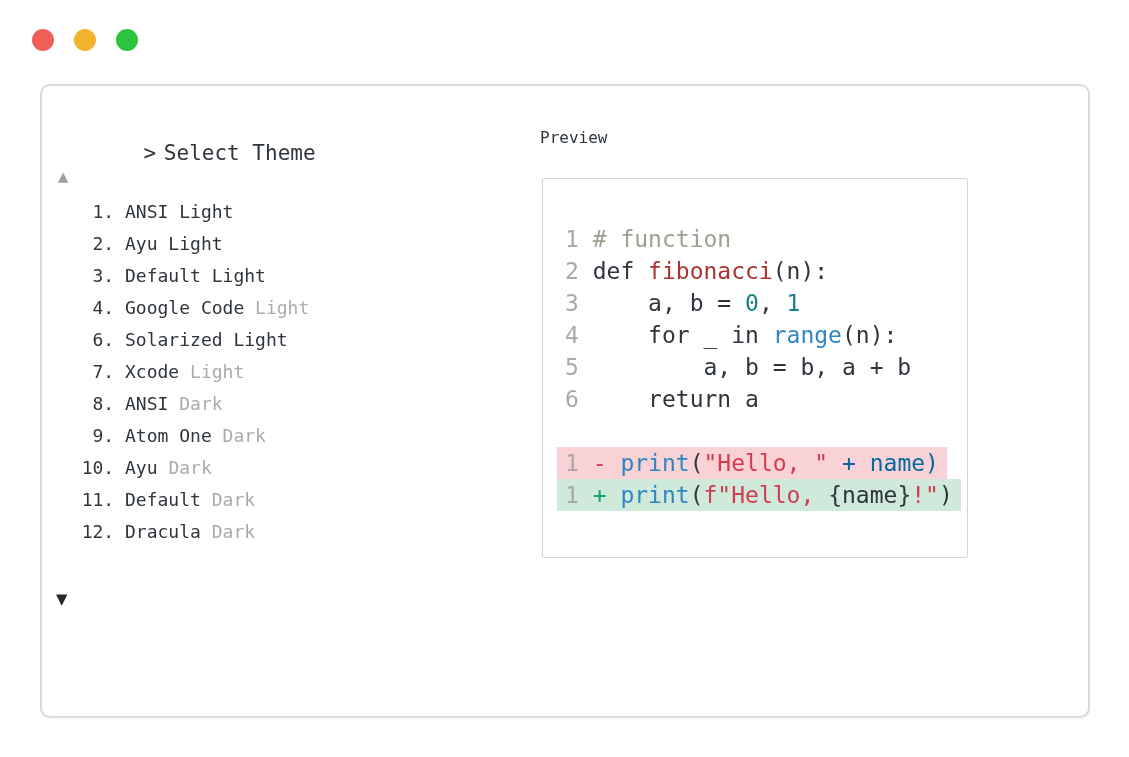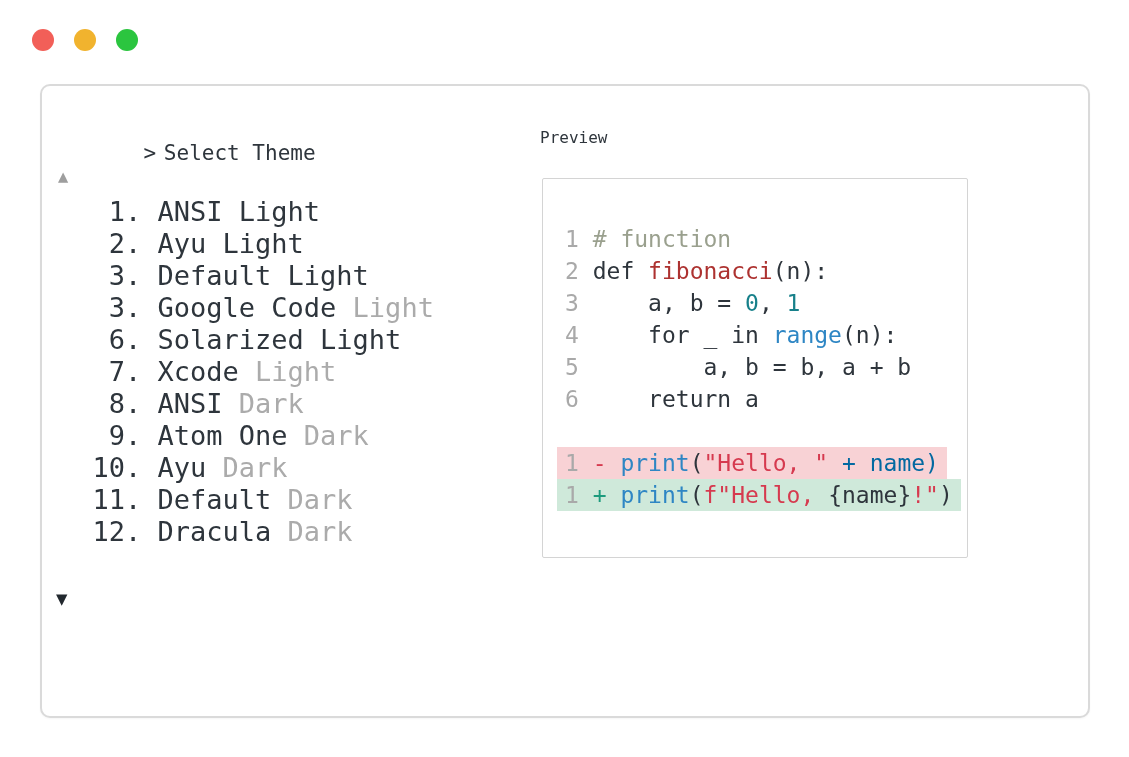--- a/index.html
+++ b/index.html
@@ -11,21 +11,21 @@
   .dot{width:22px;height:22px;border-radius:50%;display:inline-block;}
   .window{
     position:absolute;left:40px;top:84px;width:1046px;height:630px;
     border:2px solid var(--border,#dadada);border-radius:10px;background:#ffffff;
     box-shadow:0 1px 2px rgba(0,0,0,0.04);
   }
   .prompt{position:absolute;left:18px;top:19px;font-size:21px;line-height:32px;white-space:pre;text-align:center;}
   .prompt .sym{display:inline-block;width:28px;}
   .preview-label{position:absolute;left:498px;top:36px;font-size:16px;line-height:32px;}
   .scroll-up{position:absolute;left:16px;top:76px;font-size:17px;line-height:28px;color:var(--scroll_up,#9e9e9e);cursor:default;}
-  .theme-list{position:absolute;left:18px;top:110px;font-size:27px;}
+  .theme-list{position:absolute;left:18px;top:110px;font-size:18px;}
   .list-row{white-space:pre;height:32px;line-height:32px;color:var(--text_dark,#2e353c);}
   .list-row.selected{color:var(--accent,#1d7a7e);}
   .list-row .dim{color:var(--text_dim,#ababab);}
   .scroll-down{position:absolute;left:14px;top:496px;font-size:19px;line-height:32px;color:var(--scroll_down,#22282e);cursor:default;}
   .preview-box{
     position:absolute;left:500px;top:92px;width:426px;height:380px;
     border:1.5px solid #d4d4d4;border-radius:2px;background:#ffffff;box-sizing:border-box;
   }
   .code{padding:44px 0 0 22px;font-size:23px;}
   .code-line{white-space:pre;min-height:32px;line-height:32px;}
@@ -52,21 +52,21 @@
     </div>
 
     <div class="preview-label">Preview</div>
 
     <div class="scroll-up">▲</div>
 
     <div class="theme-list">
         <div class="list-row"><span>   1. ANSI Light</span></div>
         <div class="list-row"><span>   2. Ayu Light</span></div>
         <div class="list-row"><span>   3. Default Light</span></div>
-        <div class="list-row"><span>   3. Google Code </span><span class="dim">Light</span></div>
+        <div class="list-row"><span>   4. Google Code </span><span class="dim">Light</span></div>
         <div class="list-row"><span>   6. Solarized Light</span></div>
         <div class="list-row"><span>   7. Xcode </span><span class="dim">Light</span></div>
         <div class="list-row"><span>   8. ANSI </span><span class="dim">Dark</span></div>
         <div class="list-row"><span>   9. Atom One </span><span class="dim">Dark</span></div>
         <div class="list-row"><span>  10. Ayu </span><span class="dim">Dark</span></div>
         <div class="list-row"><span>  11. Default </span><span class="dim">Dark</span></div>
         <div class="list-row"><span>  12. Dracula </span><span class="dim">Dark</span></div>
       </div>
 
     <div class="scroll-down">▼</div>

